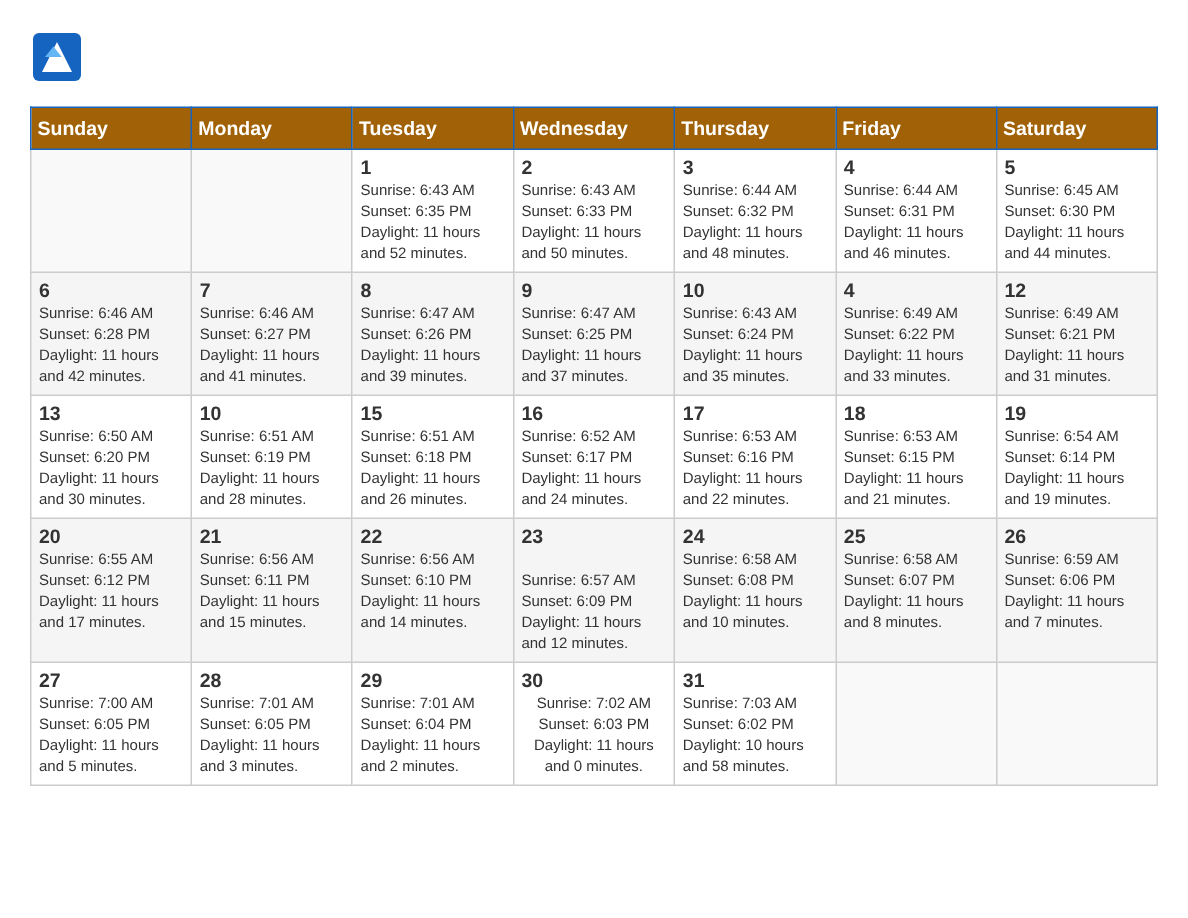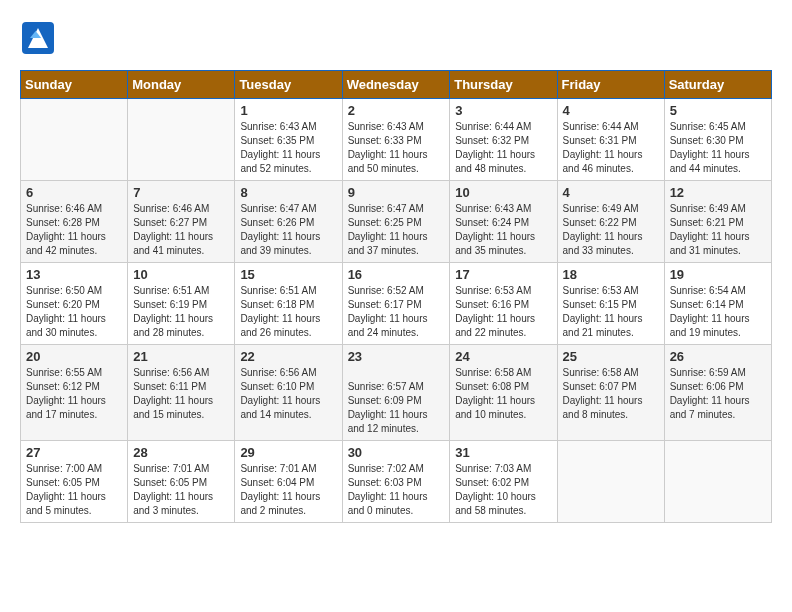--- a/index.html
+++ b/index.html
@@ -302,21 +302,21 @@
 Daylight: 11 hours and 3 minutes.</div>
         </td>
         <td>
           <span class="day-num">29</span>
           <div class="day-info" style="white-space: pre-line;">Sunrise: 7:01 AM
 Sunset: 6:04 PM
 Daylight: 11 hours and 2 minutes.</div>
         </td>
         <td>
           <span class="day-num">30</span>
-          <div class="day-info" style="white-space: pre-line;">Sunrise: 7:02 AM
+          <div class="day-info" style="white-space: pre-line; text-align: center;">Sunrise: 7:02 AM
 Sunset: 6:03 PM
 Daylight: 11 hours and 0 minutes.</div>
         </td>
         <td>
           <span class="day-num">31</span>
           <div class="day-info" style="white-space: pre-line;">Sunrise: 7:03 AM
 Sunset: 6:02 PM
 Daylight: 10 hours and 58 minutes.</div>
         </td>
         <td class="empty"></td>

